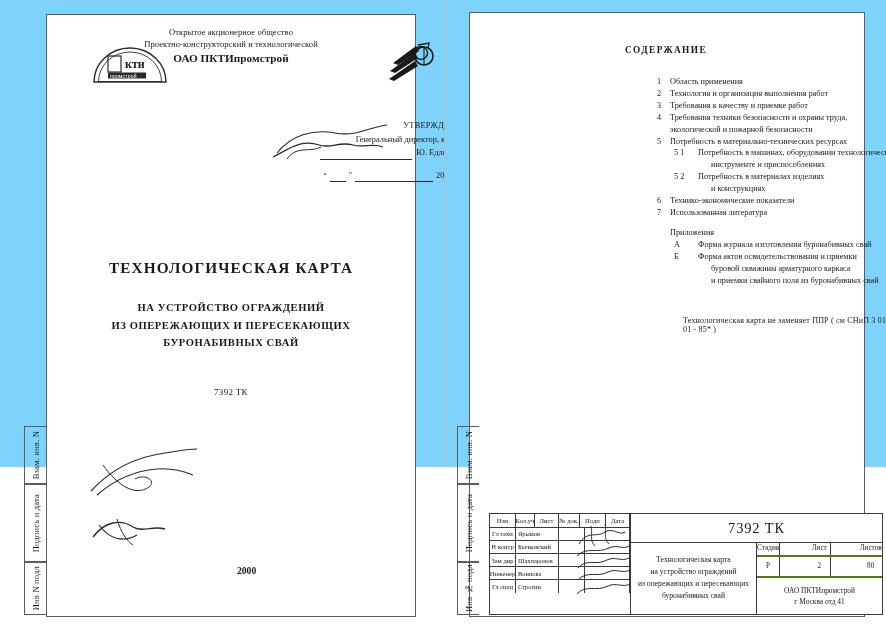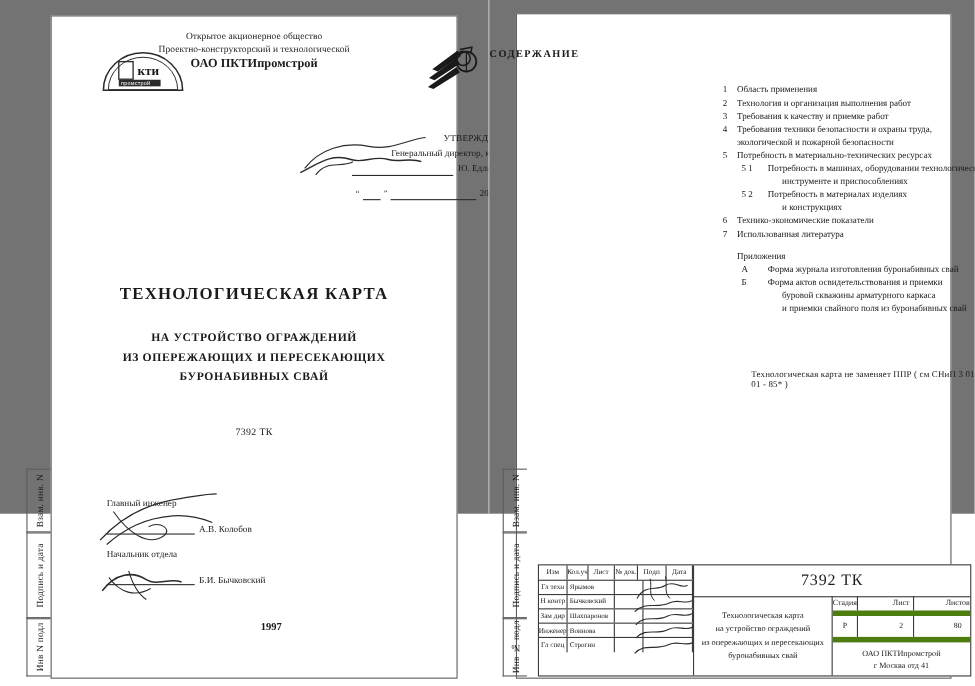--- a/index.html
+++ b/index.html
@@ -14,21 +14,21 @@
     overflow: hidden;
     font-family: "Liberation Serif", serif;
     color: #1a1a1a;
   }
 
   
   .sheet {
     position: absolute;
     top: 0;
     height: 467px;
-    background: #737373;
+    background: #7dd3fc;
   }
   #sheet-left  { left: 0;   width: 444px; }
   #sheet-right { left: 444px; width: 442px; border-left: 1px solid #b9b9b9; }
 
   
   .frame {
     position: absolute;
     border: 1px solid #5d5d5d;
     background: #fff;
   }
@@ -167,21 +167,21 @@
     top: 550px;
     font-size: 9.6px;
     font-weight: bold;
   }
 
   
   #toc-heading {
     position: absolute;
     left: 0; right: 0;
     top: 45px;
-    text-align: left;
+    text-align: center;
     font-size: 9.3px;
     font-weight: bold;
     letter-spacing: 1.4px;
   }
   #toc-list {
     position: absolute;
     left: 212px;
     top: 76px;
     width: 420px;
     font-size: 8.2px;
@@ -211,21 +211,20 @@
     font-size: 8.2px;
   }
   #appendix-heading { padding-left: 13px; line-height: 12px; }
 
   #ppr-note {
     position: absolute;
     left: 238px;
     top: 316px;
     font-size: 8.1px;
     letter-spacing: .15px;
-    margin-top: 20px;
   }
 
   
   #title-stamp {
     position: absolute;
     left: 489px;
     top: 513px;
     width: 394px;
     height: 102px;
     border: 1px solid #3a3a3a;
@@ -309,21 +308,21 @@
     position: absolute;
     left: 267px;
     top: 28px;
     right: 0;
     bottom: 0;
     display: flex;
     flex-direction: column;
   }
   #meta-head, #meta-vals {
     display: flex;
-    border-bottom: 5px solid #4d7c0f;
+    border-bottom: 2px solid #4d7c0f;
     gap: 28px;
   }
   #meta-head { height: 12.5px; }
   #meta-vals { height: 19px; }
   #meta-head > div, #meta-vals > div {
     flex: 1 1 33.33%;
     border-right: 1px solid #3a3a3a;
     box-sizing: border-box;
     display: flex;
     align-items: center;
@@ -398,50 +397,34 @@
     <div id="doc-title-block">
       <div id="main-title">ТЕХНОЛОГИЧЕСКАЯ КАРТА</div>
       <div id="subtitle-group">
         <div class="subtitle-line">НА УСТРОЙСТВО ОГРАЖДЕНИЙ</div>
         <div class="subtitle-line">ИЗ ОПЕРЕЖАЮЩИХ И ПЕРЕСЕКАЮЩИХ</div>
         <div class="subtitle-line">БУРОНАБИВНЫХ СВАЙ</div>
       </div>
       <div id="doc-code">7392 ТК</div>
     </div>
 
-    <div id="signatories">
-      <div class="sig-group">
-        <span class="sig-role">Главный инженер</span>
-        <span class="sig-name-row">
-          <span class="sig-rule"></span>
-          <span>А.В. Колобов</span>
-        </span>
-      </div>
-      <div class="sig-group">
-        <span class="sig-role">Начальник отдела</span>
-        <span class="sig-name-row">
-          <span class="sig-rule"></span>
-          <span>Б.И. Бычковский</span>
-        </span>
-      </div>
-    </div>
 
     <svg class="scribble" style="left:40px;top:432px;width:150px;height:56px;" viewBox="0 0 150 56">
       <path d="M4 44 C24 22, 48 10, 78 6 C92 4, 100 2, 110 2" fill="none" stroke="#2b2b2b" stroke-width="1.2"></path>
       <path d="M10 48 C26 34, 44 24, 70 22 C84 21, 96 24, 106 28" fill="none" stroke="#2b2b2b" stroke-width="1.1"></path>
       <path d="M16 18 C30 38, 48 50, 62 40 C70 34, 58 26, 48 32" fill="none" stroke="#2b2b2b" stroke-width="1"></path>
     </svg>
 
     <svg class="scribble" style="left:40px;top:498px;width:110px;height:36px;" viewBox="0 0 110 36">
       <path d="M6 24 C18 8, 34 6, 46 14 C56 20, 66 12, 78 16" fill="none" stroke="#2b2b2b" stroke-width="1.4"></path>
       <path d="M12 12 C22 26, 36 30, 50 22" fill="none" stroke="#2b2b2b" stroke-width="1.1"></path>
       <path d="M30 6 C34 20, 40 28, 46 32" fill="none" stroke="#2b2b2b" stroke-width="1"></path>
     </svg>
 
-    <div id="year-left">1997</div>
+    <div id="year-left">2000</div>
   </div>
 
   <div class="vstrip" style="left:24px;top:426px;height:58px;">
     <span>Взам. инв. N</span>
   </div>
   <div class="vstrip" style="left:24px;top:484px;height:78px;">
     <span>Подпись и дата</span>
   </div>
   <div class="vstrip" style="left:24px;top:562px;height:53px;">
     <span>Инв N подл</span>

